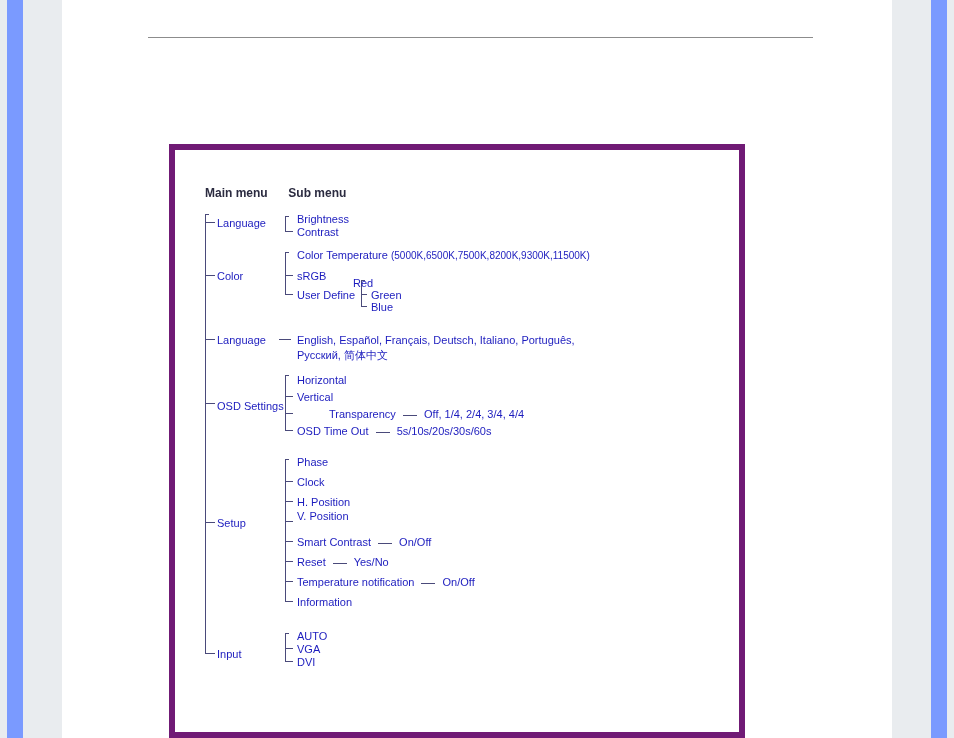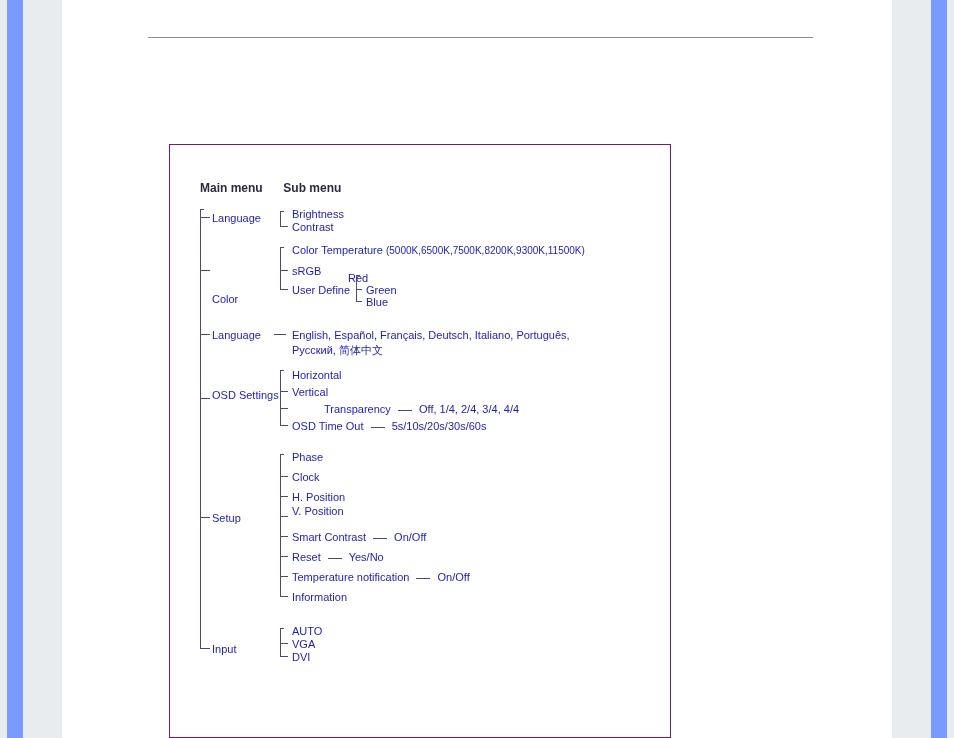--- a/index.html
+++ b/index.html
@@ -4,21 +4,21 @@
 <style>
   html,body{margin:0;padding:0;width:954px;height:738px;background:#d9dfe4;font-family:Arial,Helvetica,sans-serif;overflow:hidden;}
   .bar-outer{position:absolute;top:0;width:62px;height:738px;background:#e9ecef;}
   .bar-left{left:0;}
   .bar-right{right:0;}
   .bar-inner{position:absolute;top:0;width:16px;height:738px;background:#7a9aff;}
   .bar-left .bar-inner{left:7px;}
   .bar-right .bar-inner{right:7px;}
   .page{position:absolute;top:0;left:62px;right:62px;height:738px;background:#ffffff;}
   .hr{position:absolute;left:86px;right:79px;top:37px;height:0;border-top:1px solid #8c8c8c;}
-  .panel{position:absolute;left:107px;top:144px;width:502px;height:594px;border:1px solid #701a75;box-sizing:border-box;padding:0;}
+  .panel{position:absolute;left:107px;top:144px;width:576px;height:594px;border:6px solid #701a75;box-sizing:border-box;padding:0;}
   .headers{position:absolute;top:36px;left:30px;font-size:12px;font-weight:bold;color:#2b2b40;}
   .hd-main{display:inline-block;width:80px;}
   .hd-sub{display:inline-block;margin-left:0;}
   .tree{position:absolute;top:64px;left:30px;bottom:0;font-size:11px;color:#1c1cbe;line-height:1.35;}
   
   .main-stub{position:absolute;left:0;top:0;height:6px;width:3px;border-top:1px solid #4a4a7a;border-left:1px solid #4a4a7a;}
   .main-v{position:absolute;left:0;top:5px;height:434px;border-left:1px solid #4a4a7a;}
   .tick{position:absolute;left:0;border-top:1px solid #4a4a7a;width:10px;}
   .section-label{position:absolute;left:12px;white-space:nowrap;}
 
@@ -60,21 +60,21 @@
 
       <div class="tick" style="top:8px;"></div>
       <span class="section-label blue-txt" style="top:2px;">Language</span>
       <div class="sub-stub" style="left:80px; top:2px;"></div>
       <div class="sub-v" style="left:80px; top:6px; height:11px;"></div>
       <div class="sub-tick" style="left:80px; top:17px;"></div>
       <span class="sub-lab blue-txt" style="left:92px; top:-2px;">Brightness</span>
       <span class="sub-lab blue-txt" style="left:92px; top:11px;">Contrast</span>
 
       <div class="tick" style="top:61px;"></div>
-      <span class="section-label blue-txt" style="top:55px;margin-top:28px;">Color</span>
+      <span class="section-label blue-txt" style="top:55px;">Color</span>
       <div class="sub-stub" style="left:80px; top:38px;"></div>
       <div class="sub-v" style="left:80px; top:42px; height:38px;"></div>
       <div class="sub-tick" style="left:80px; top:61px;"></div>
       <div class="sub-tick" style="left:80px; top:80px;"></div>
       <span class="sub-lab blue-txt" style="left:92px; top:34px;">
         <span>Color Temperature</span>
         <span class="small-note">(5000K,6500K,7500K,8200K,9300K,11500K)</span>
       </span>
       <span class="sub-lab blue-txt" style="left:92px; top:55px;">sRGB</span>
       <span class="sub-lab blue-txt" style="left:92px; top:74px;">User Define</span>
@@ -86,21 +86,21 @@
       <span class="sub-lab blue-txt" style="left:148px; top:62px;">Red</span>
       <span class="sub-lab blue-txt" style="left:166px; top:74px;">Green</span>
       <span class="sub-lab blue-txt" style="left:166px; top:86px;">Blue</span>
 
       <div class="tick" style="top:125px;"></div>
       <span class="section-label blue-txt" style="top:119px;">Language</span>
       <div class="sub-tick" style="left:74px; top:125px; width:12px;"></div>
       <span class="sub-lab blue-txt" style="left:92px; top:119px; width:290px; white-space:normal;">English, Español, Français, Deutsch, Italiano, Português, Русский, 简体中文</span>
 
       <div class="tick" style="top:189px;"></div>
-      <span class="section-label blue-txt" style="top:179px;text-align:right;">OSD Settings</span>
+      <span class="section-label blue-txt" style="top:185px;text-align:right;">OSD Settings</span>
       <div class="sub-stub" style="left:80px; top:161px;"></div>
       <div class="sub-v" style="left:80px; top:165px; height:51px;"></div>
       <div class="sub-tick" style="left:80px; top:182px;"></div>
       <div class="sub-tick" style="left:80px; top:199px;"></div>
       <div class="sub-tick" style="left:80px; top:216px;"></div>
       <span class="sub-lab blue-txt" style="left:92px; top:159px;">Horizontal</span>
       <span class="sub-lab blue-txt" style="left:92px; top:176px;text-align:right;">Vertical</span>
       <span class="sub-lab blue-txt" style="left:92px; top:193px;margin-left:32px;">
         <span>Transparency</span>
         <span class="dash"></span>

